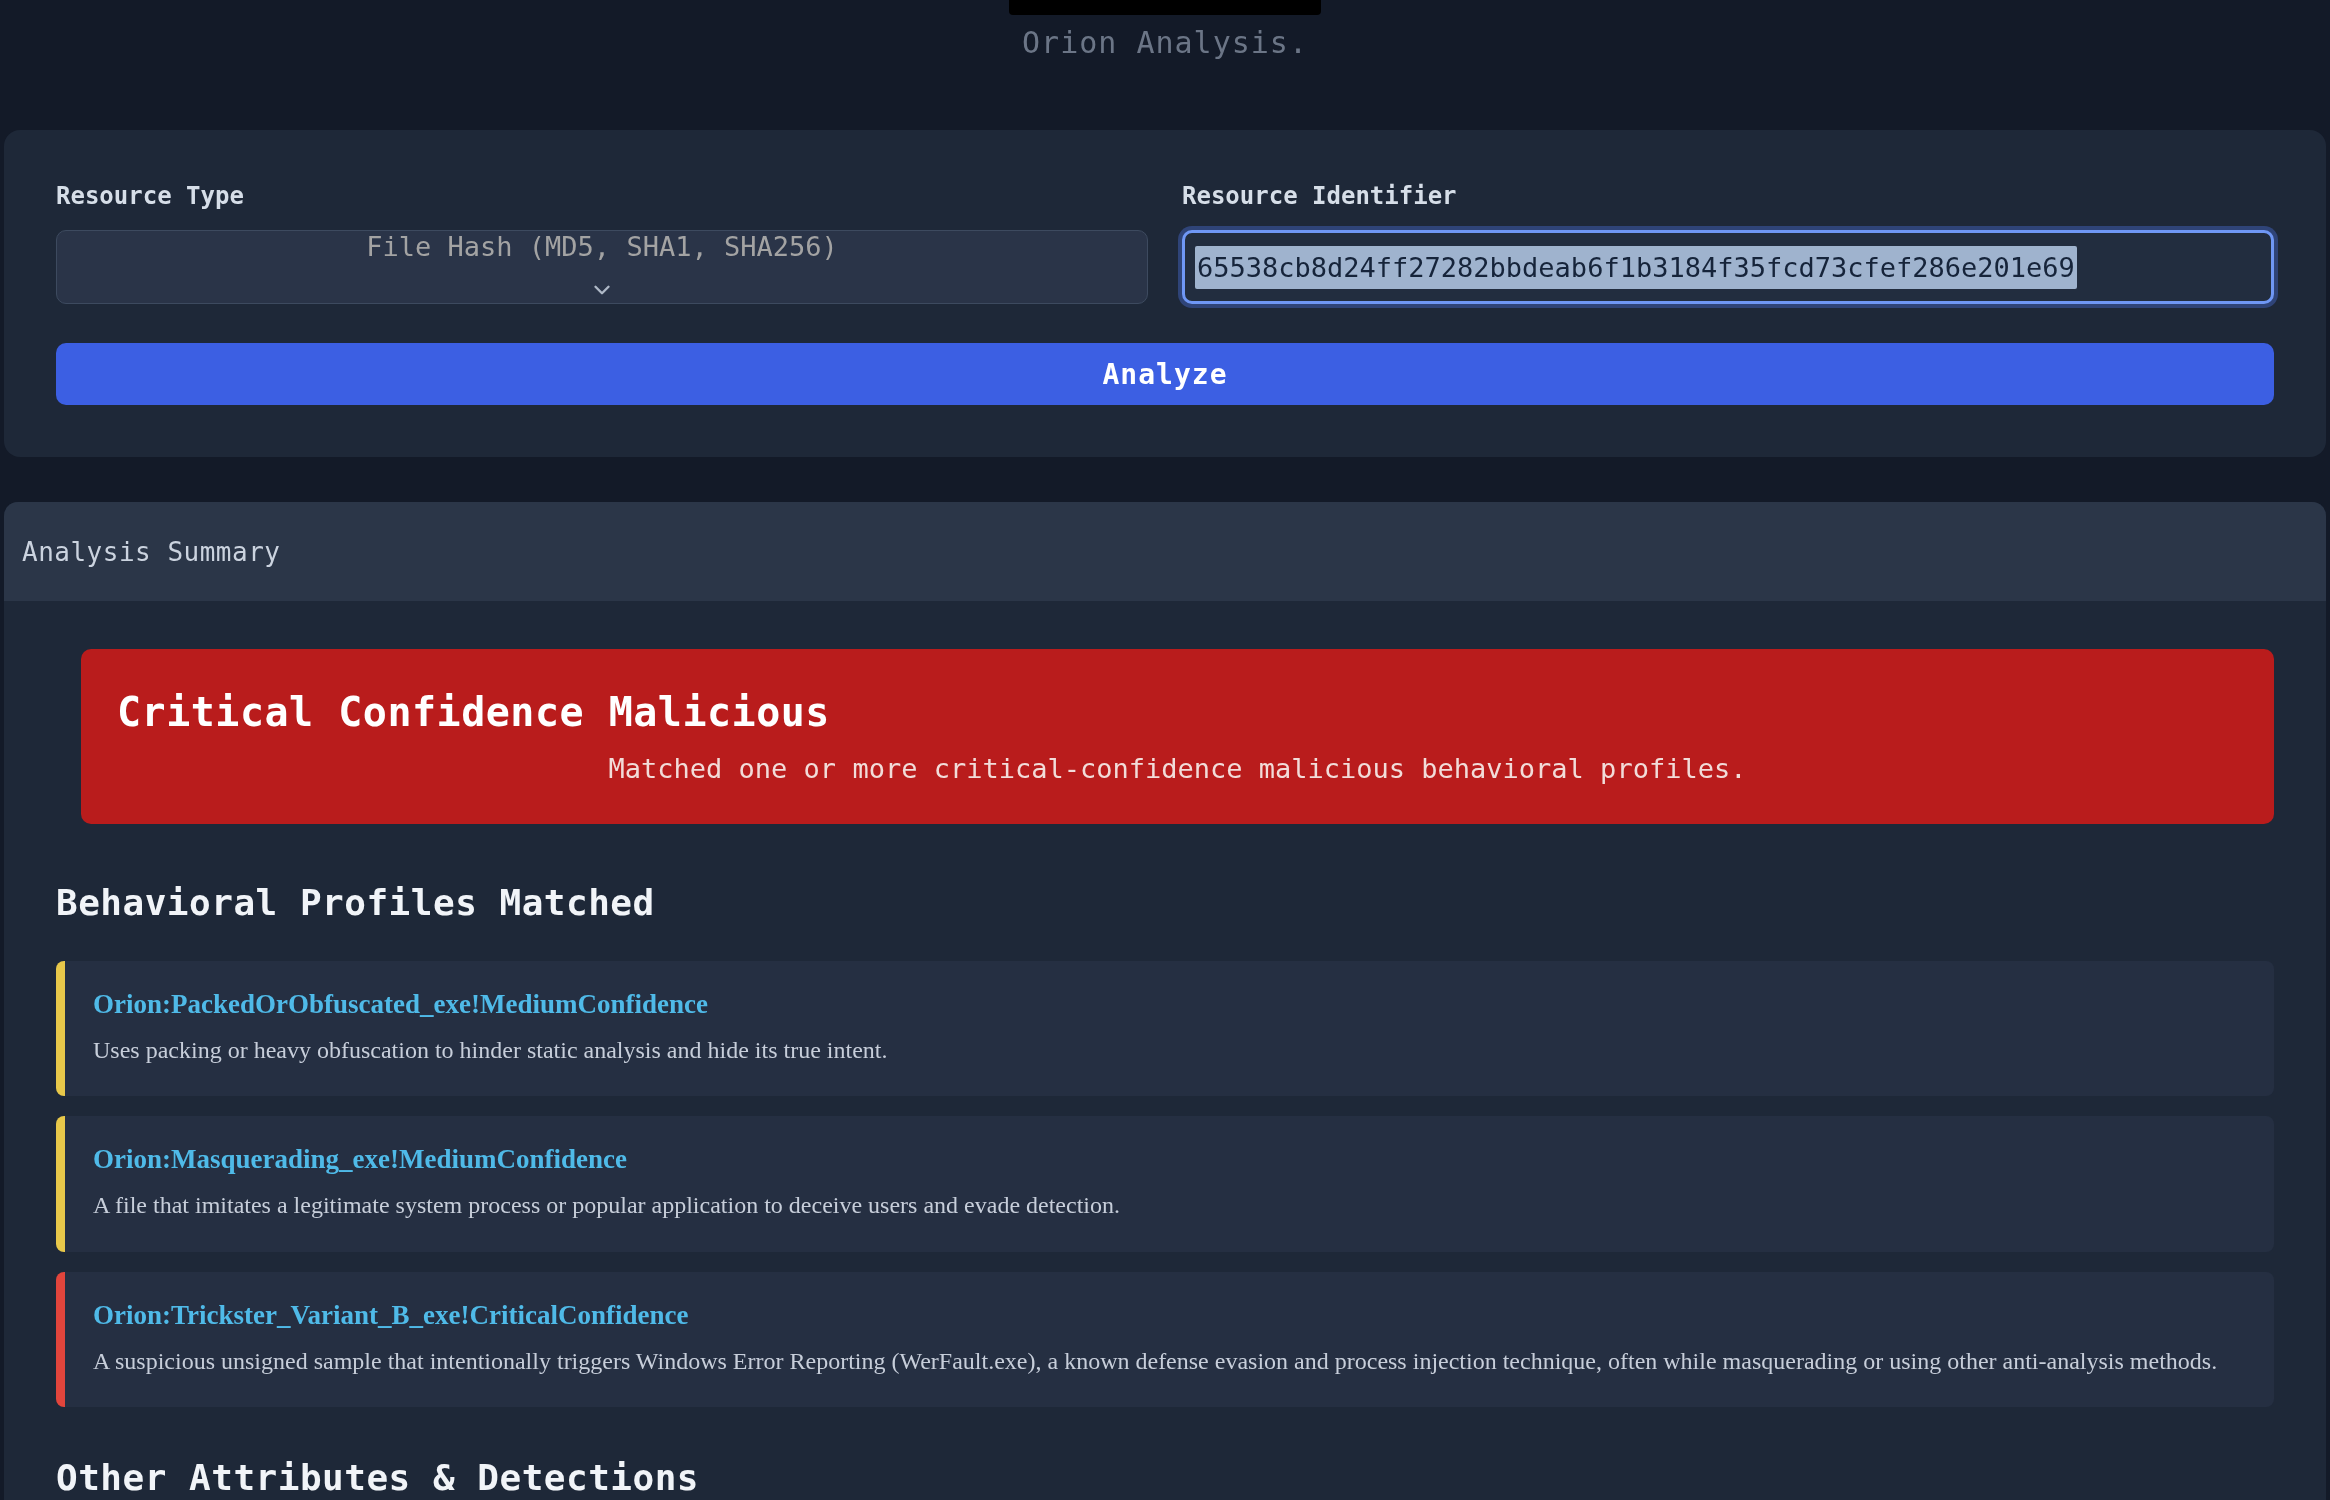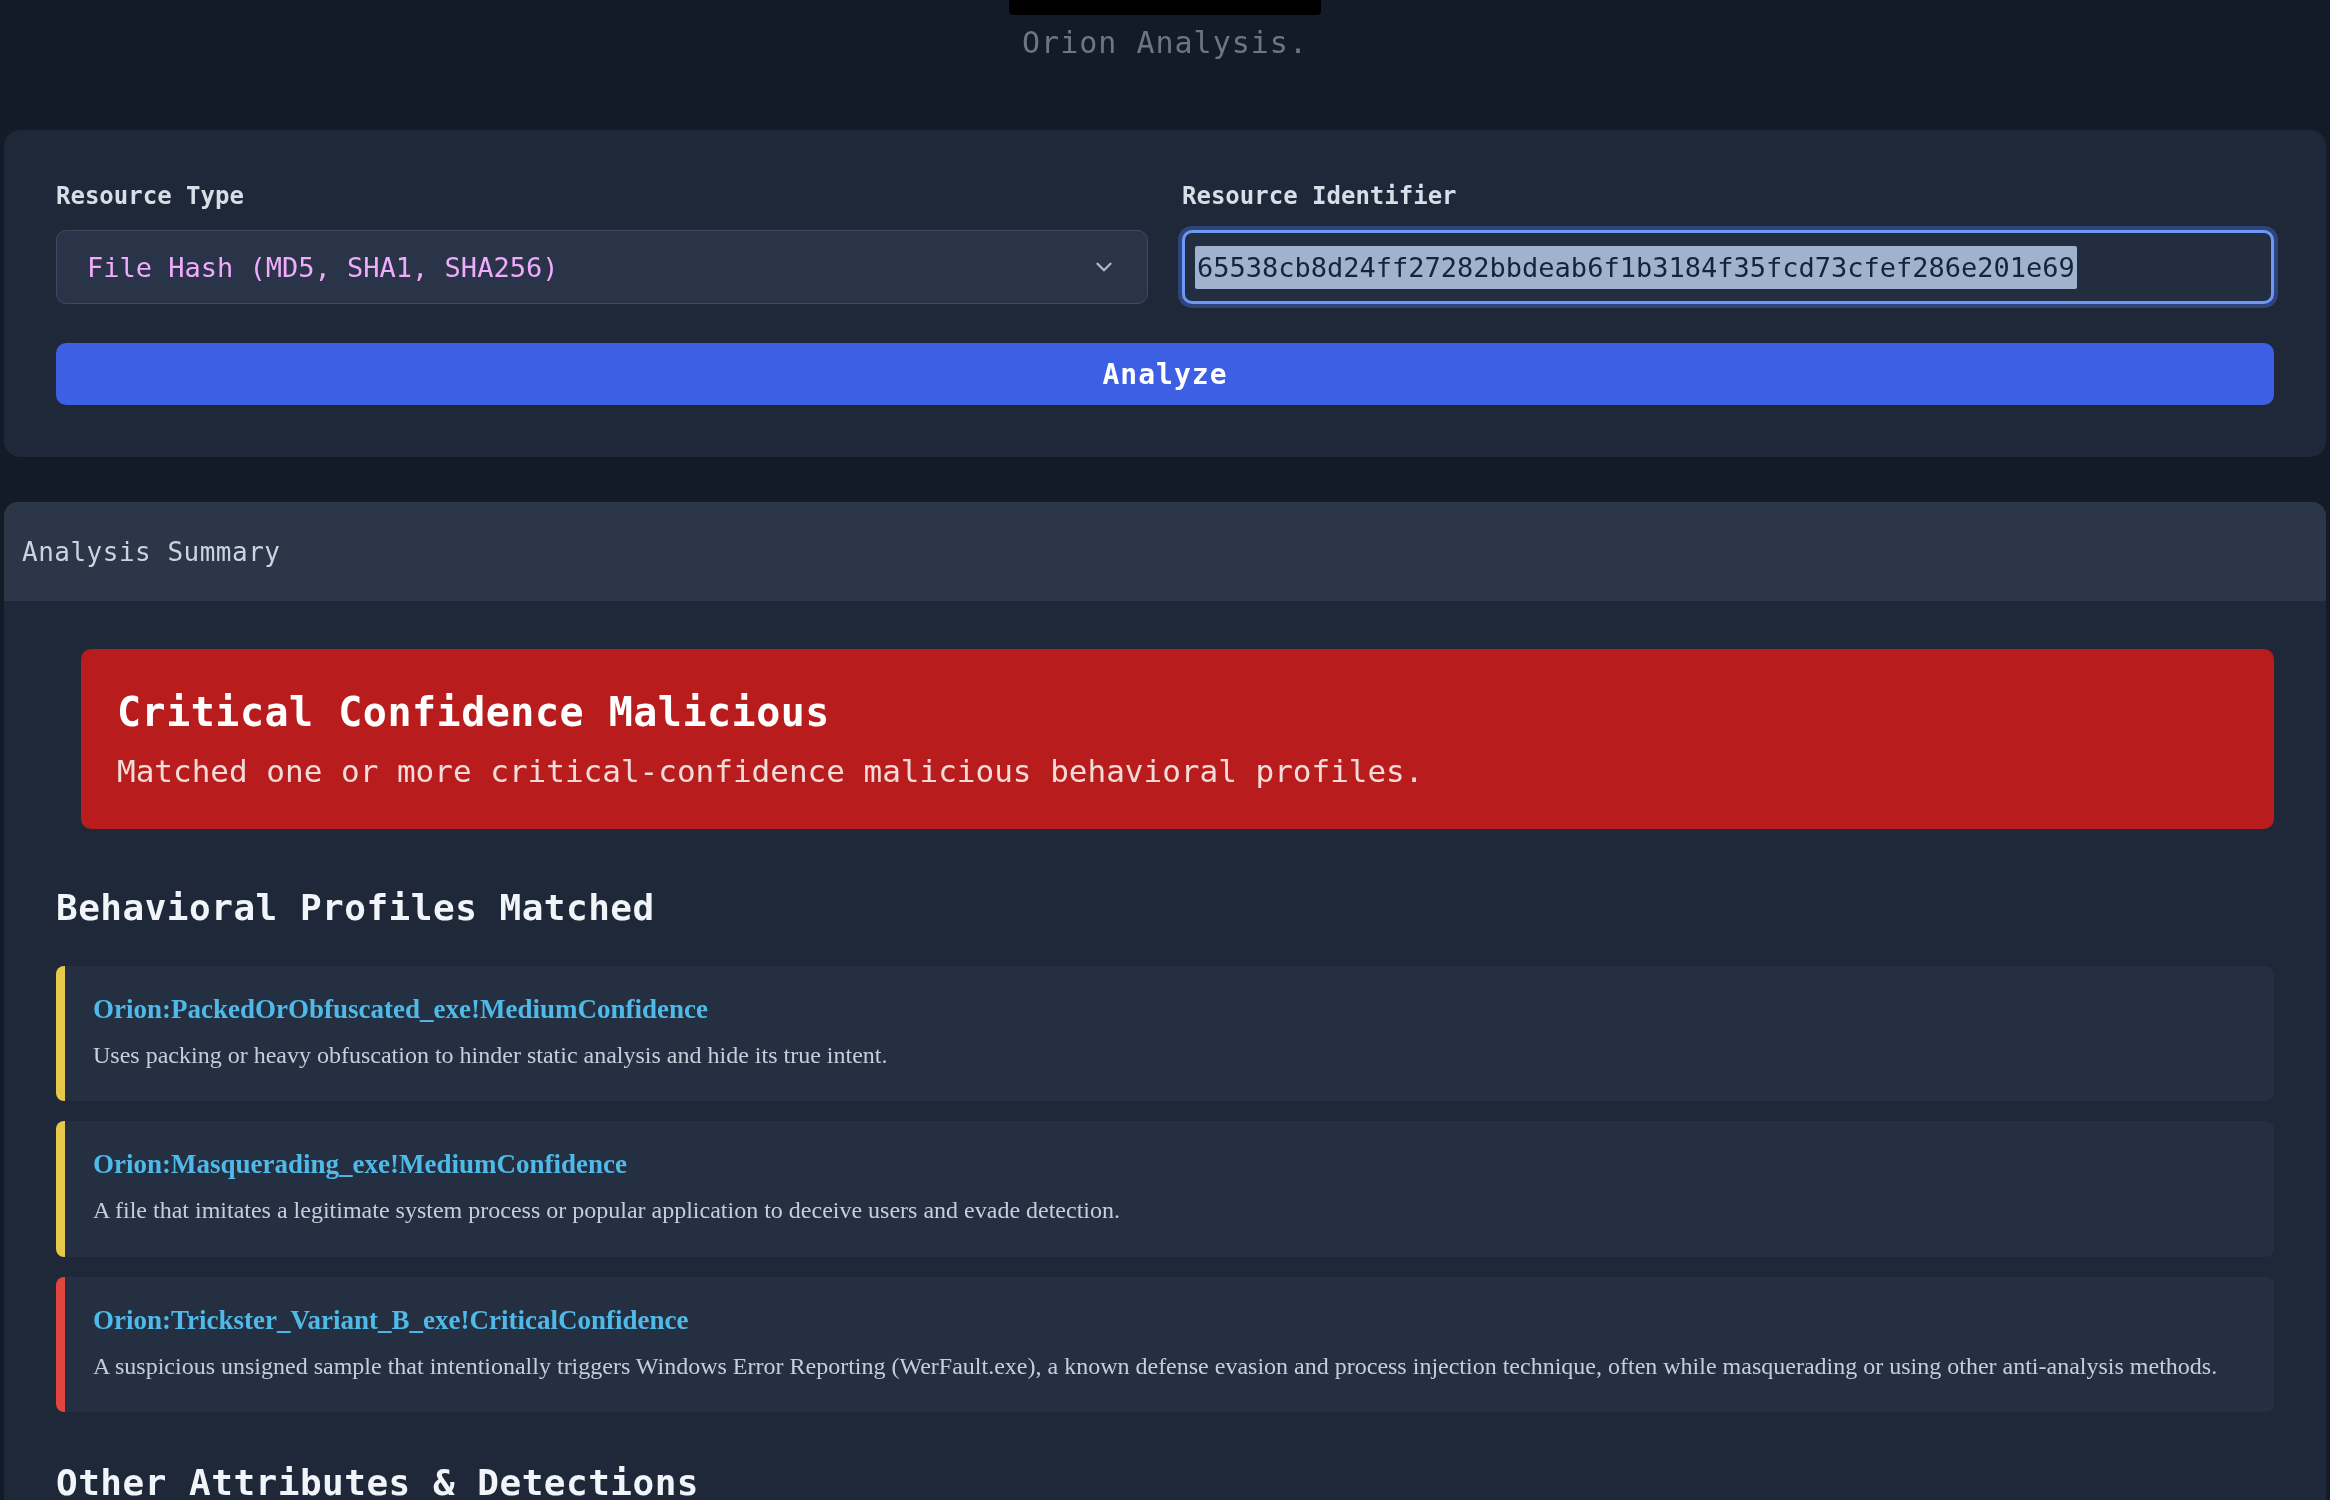--- a/index.html
+++ b/index.html
@@ -49,22 +49,23 @@
   .select {
     height: 74px;
     background: #2A3448;
     border: 1px solid #3D4A5F;
     border-radius: 10px;
     display: flex;
     align-items: center;
     justify-content: space-between;
     padding: 0 30px;
     font-size: 27px;
-    color: #f0abfc;
+    color: #a3a3a3;
     cursor: pointer;
+    flex-direction: column;
   }
   .chevron { display: flex; align-items: center; color: #AEB8C6; }
   .text-input {
     height: 74px;
     background: #222D3F;
     border: 3px solid #6F97F5;
     box-shadow: 0 0 0 4px rgba(80,120,240,0.35);
     border-radius: 10px;
     display: flex;
     align-items: center;
@@ -120,22 +121,23 @@
     margin-left: 25px;
   }
   .alert-title {
     font-size: 40px;
     font-weight: 700;
     color: #FFFFFF;
     letter-spacing: 0.5px;
   }
   .alert-sub {
     margin-top: 18px;
-    font-size: 31px;
+    font-size: 27px;
     color: #F2DCD9;
+    text-align: center;
   }
 
   .section-heading {
     margin-top: 58px;
     font-size: 36px;
     font-weight: 700;
     color: #F1F4F8;
     letter-spacing: 0.5px;
   }
 

